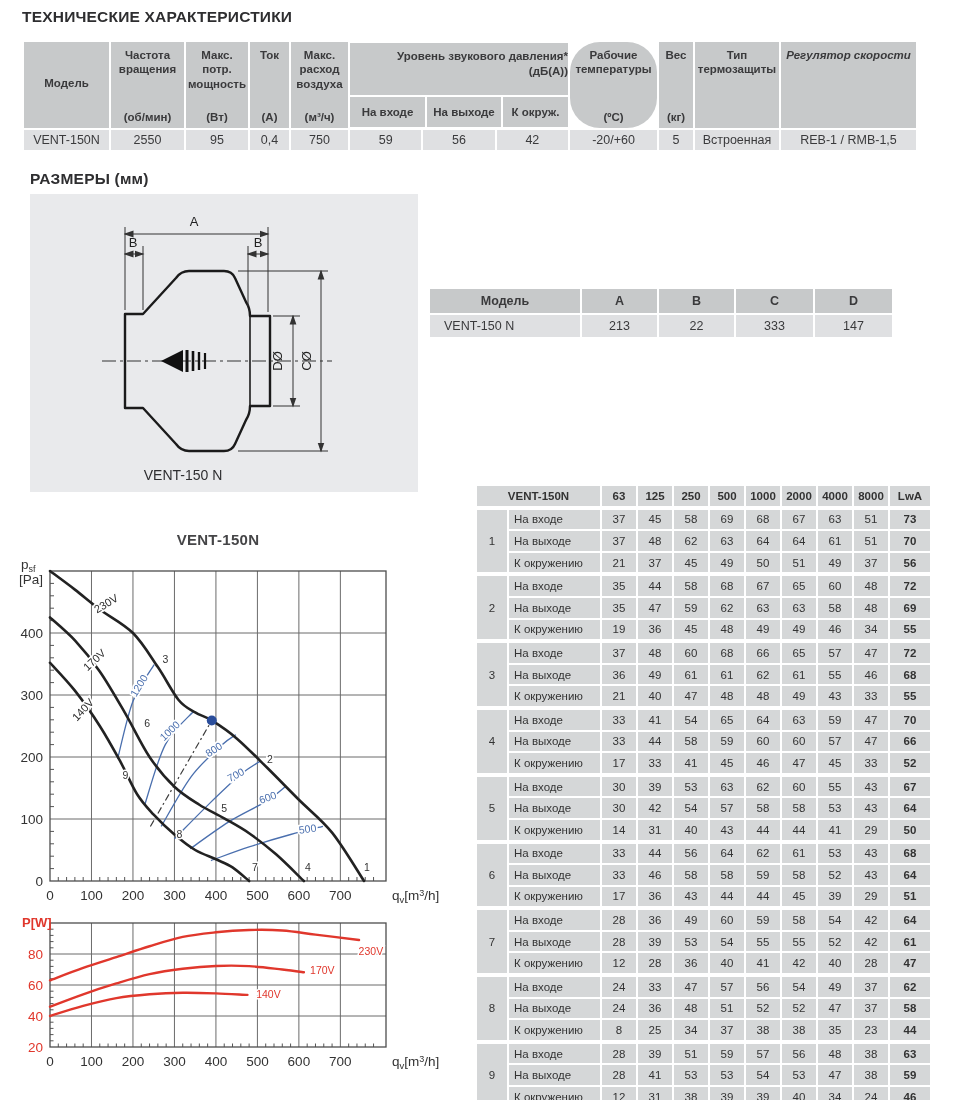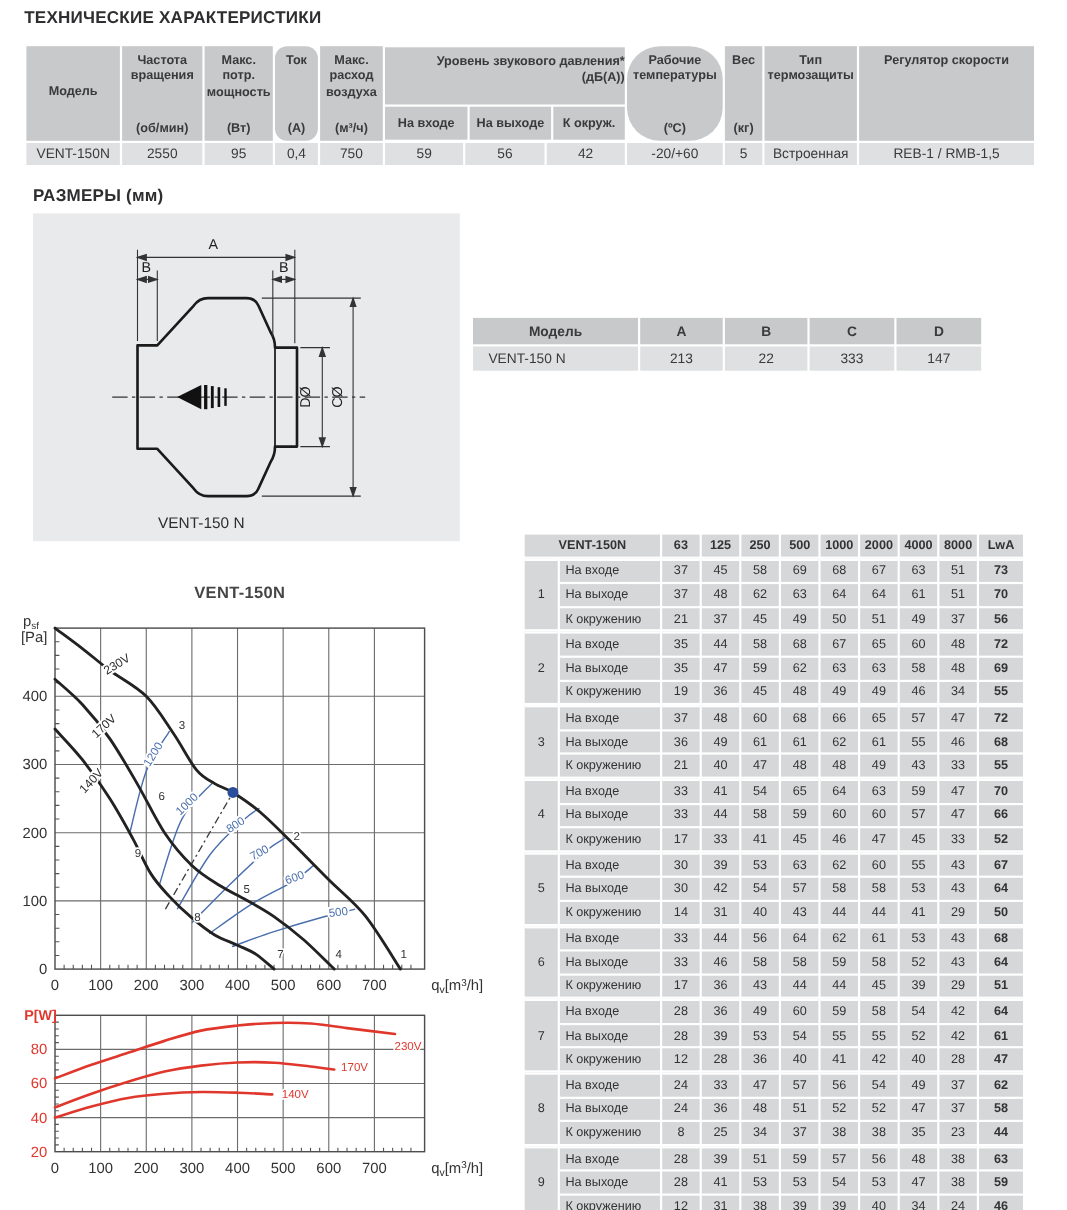--- a/index.html
+++ b/index.html
@@ -58,21 +58,21 @@
               <div class="cname">Частота вращения</div>
               <div class="cunit">(об/мин)</div>
             </div>
           </th>
           <th class="hcell" style="width: 60px;">
             <div class="hin">
               <div class="cname">Макс. потр. мощность</div>
               <div class="cunit">(Вт)</div>
             </div>
           </th>
-          <th class="hcell" style="width: 39px; border-radius: 11px;">
+          <th class="hcell" style="width: 39px;">
             <div class="hin">
               <div class="cname">Ток</div>
               <div class="cunit">(А)</div>
             </div>
           </th>
           <th class="hcell" style="width: 57px;">
             <div class="hin">
               <div class="cname">Макс. расход воздуха</div>
               <div class="cunit">(м³/ч)</div>
             </div>
@@ -98,21 +98,21 @@
             <div class="hin">
               <div class="cname">Вес</div>
               <div class="cunit">(кг)</div>
             </div>
           </th>
           <th class="hcell" style="width: 84px;">
             <div class="hin">
               <div class="cname">Тип термозащиты</div>
             </div>
           </th>
-          <th class="hcell" style="width: 159px;">
+          <th class="hcell" style="width: 135px; font-style: italic;">
             <div class="hin">
               <div class="cname">Регулятор скорости</div>
             </div>
           </th>
         </tr>
       </thead>
     <tbody>
         <tr id="spec-row">
           <td class="dcell">VENT-150N</td>
           <td class="dcell">2550</td>

